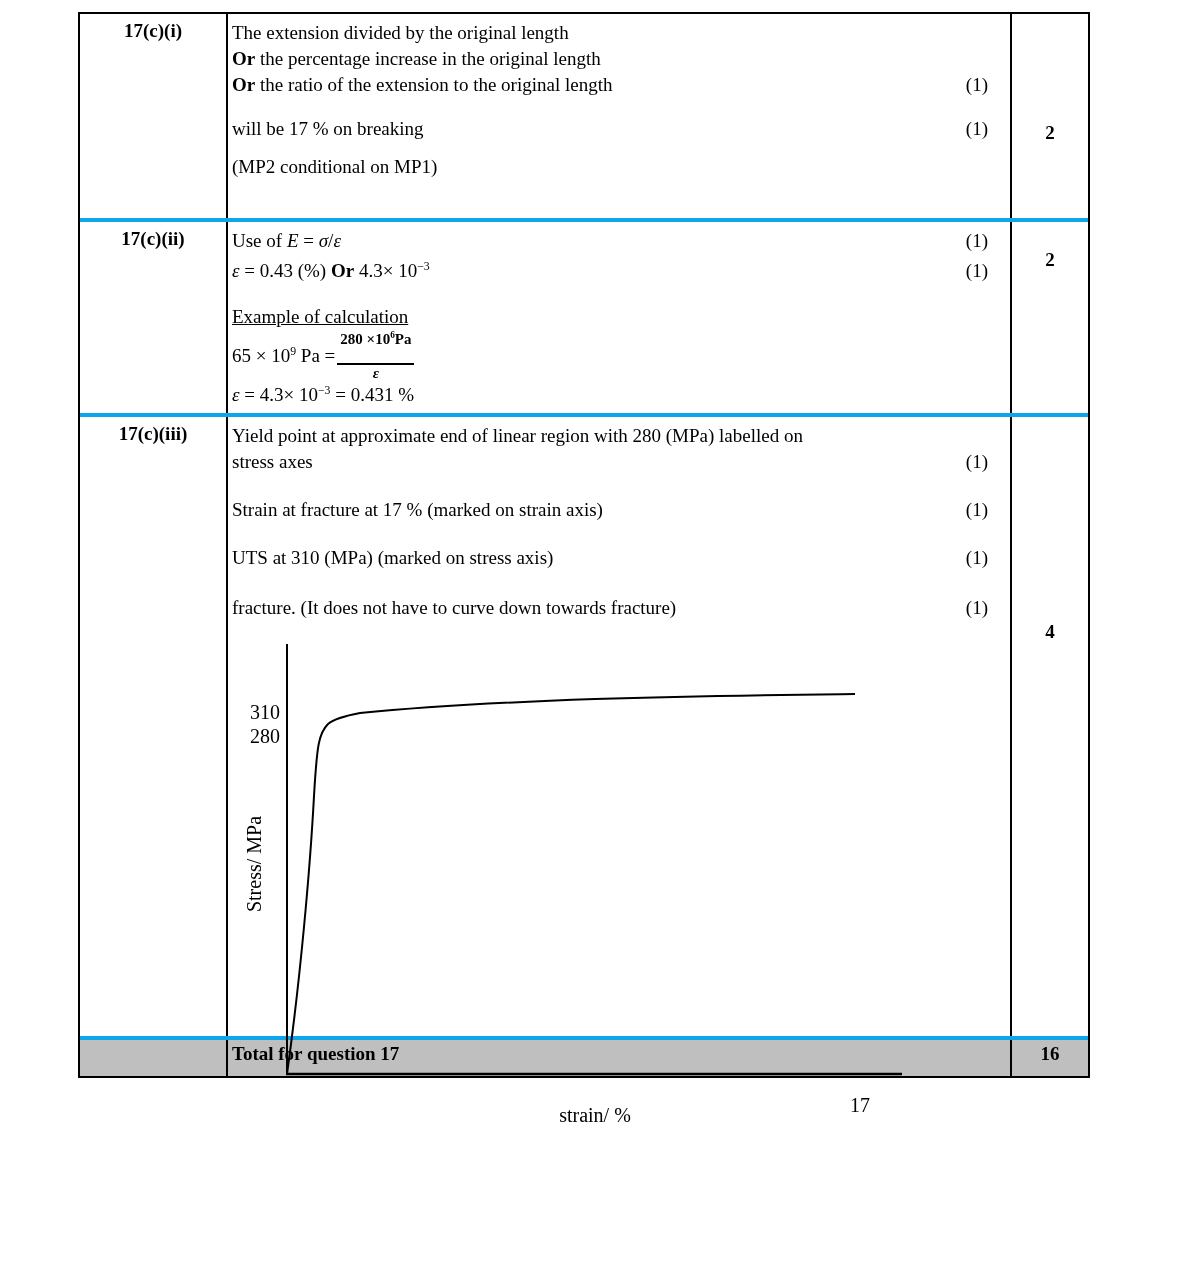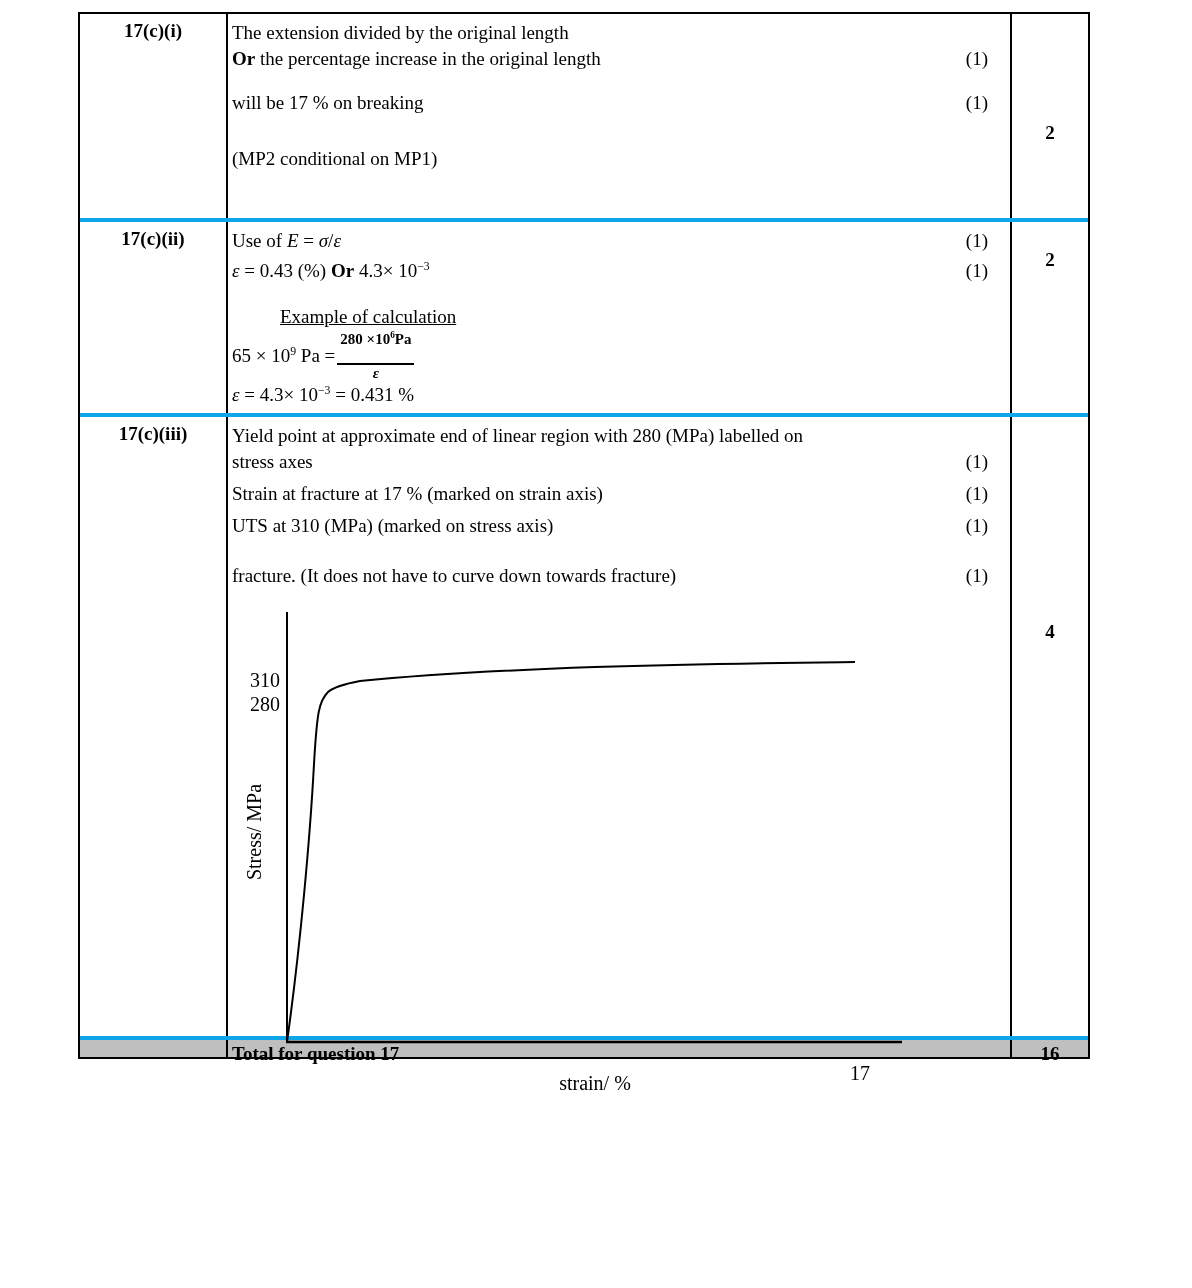--- a/index.html
+++ b/index.html
@@ -7,31 +7,31 @@
         font-family:"Liberation Serif",serif;color:#000;font-size:19px;overflow:hidden;}
   .ms-table{position:absolute;left:78px;top:12px;width:1008px;border:2px solid #000;}
   .trow{display:flex;box-sizing:border-box;justify-content:center;}
   .trow + .trow{border-top:4px solid #0ea5e9;}
   .cq{width:148px;flex:none;border-right:2px solid #000;box-sizing:border-box;
       text-align:center;font-weight:bold;padding-top:6px;}
   .ca{flex:1;min-width:0;padding:6px 22px 0 4px;box-sizing:border-box;line-height:26px;}
   .cm{width:78px;flex:none;border-left:2px solid #000;box-sizing:border-box;
       position:relative;font-weight:bold;text-align:center;}
   .r1{height:204px}.r2{height:195px}.r3{height:623px}
-  .rt{height:21px;background:#bfbfbf;}
+  .rt{height:40px;background:#bfbfbf;}
   .rt .ca{padding-top:1px;font-weight:bold;}
   .rt .cm{line-height:28px;}
   .mp{display:flex;align-items:flex-end;}
   .mp .txt{flex:1;line-height:26px;min-width:0;}
   .mp .pt{flex:none;width:34px;text-align:right;line-height:26px;}
   .num{position:absolute;left:0;right:0;text-align:center;line-height:26px;}
   .num.p1{top:106px}.num.p2{top:25px}.num.p3{top:202px}
   sup{font-size:0.62em;}
-  .gap18{margin-top:18px}.gap20{margin-top:20px}.gap22{margin-top:6px}
-  .gap24{margin-top:24px}.gap26{margin-top:30px}
+  .gap18{margin-top:18px}.gap20{margin-top:20px}.gap22{margin-top:22px}
+  .gap24{margin-top:24px}.gap26{margin-top:12px}
   .eq{display:flex;align-items:center;height:48px;}
   .frac{display:flex;flex-direction:column;align-items:center;margin-left:2px;}
   .fnum{font-size:15px;font-weight:bold;line-height:18px;padding:0 3px 15px;border-bottom:2px solid #000;}
   .fden{font-size:15px;font-weight:bold;line-height:17px;}
   .graph{display:block;margin-top:15px;margin-left:-2px;}
   .graph text{font-size:20px;font-family:"Liberation Serif",serif;fill:#000;}
 </style>
 </head>
 <body>
 
@@ -40,20 +40,21 @@
 
     <div class="trow r1">
       <div class="cq">
         <span>17(c)(i)</span>
       </div>
       <div class="ca">
         <div class="mp">
           <div class="txt">
             <div><span>The extension divided by the original length</span></div>
             <div><span style="font-weight: bold;">Or</span><span> the percentage increase in the original length</span></div>
+            <div><span style="font-weight: bold;">Or</span><span> the ratio of the extension to the original length</span></div>
           </div>
           <div class="pt">(1)</div>
         </div>
         <div class="mp gap18">
           <div class="txt">
             <div><span>will be 17 % on breaking</span></div>
           </div>
           <div class="pt">(1)</div>
         </div>
         <div class="gap26"><span>(MP2 conditional on MP1)</span></div>
@@ -73,21 +74,21 @@
             <div><span>Use of </span><span style="font-style: italic;">E</span><span> = </span><span style="font-style: italic;">σ</span><span>/</span><span style="font-style: italic;">ε</span></div>
           </div>
           <div class="pt">(1)</div>
         </div>
         <div class="mp">
           <div class="txt">
             <div><span style="font-style: italic;">ε</span><span> = 0.43 (%) </span><span style="font-weight: bold;">Or</span><span> 4.3× 10</span><sup>−3</sup></div>
           </div>
           <div class="pt">(1)</div>
         </div>
-        <div class="gap20"><span style="text-decoration: underline; margin-left: 48px;">Example of calculation</span></div>
+        <div class="gap20"><span style="text-decoration: underline;">Example of calculation</span></div>
         <div class="eq">
           <span><span>65 × 10</span><sup>9</sup><span> Pa = </span></span>
           <span class="frac">
             <span class="fnum"><span>280 ×10</span><sup>6</sup><span>Pa</span></span>
             <span class="fden"><span style="font-style: italic;">ε</span></span>
           </span>
         </div>
         <div><span style="font-style: italic;">ε</span><span> = 4.3× 10</span><sup>−3</sup><span> = 0.431 %</span></div>
       </div>
       <div class="cm">

